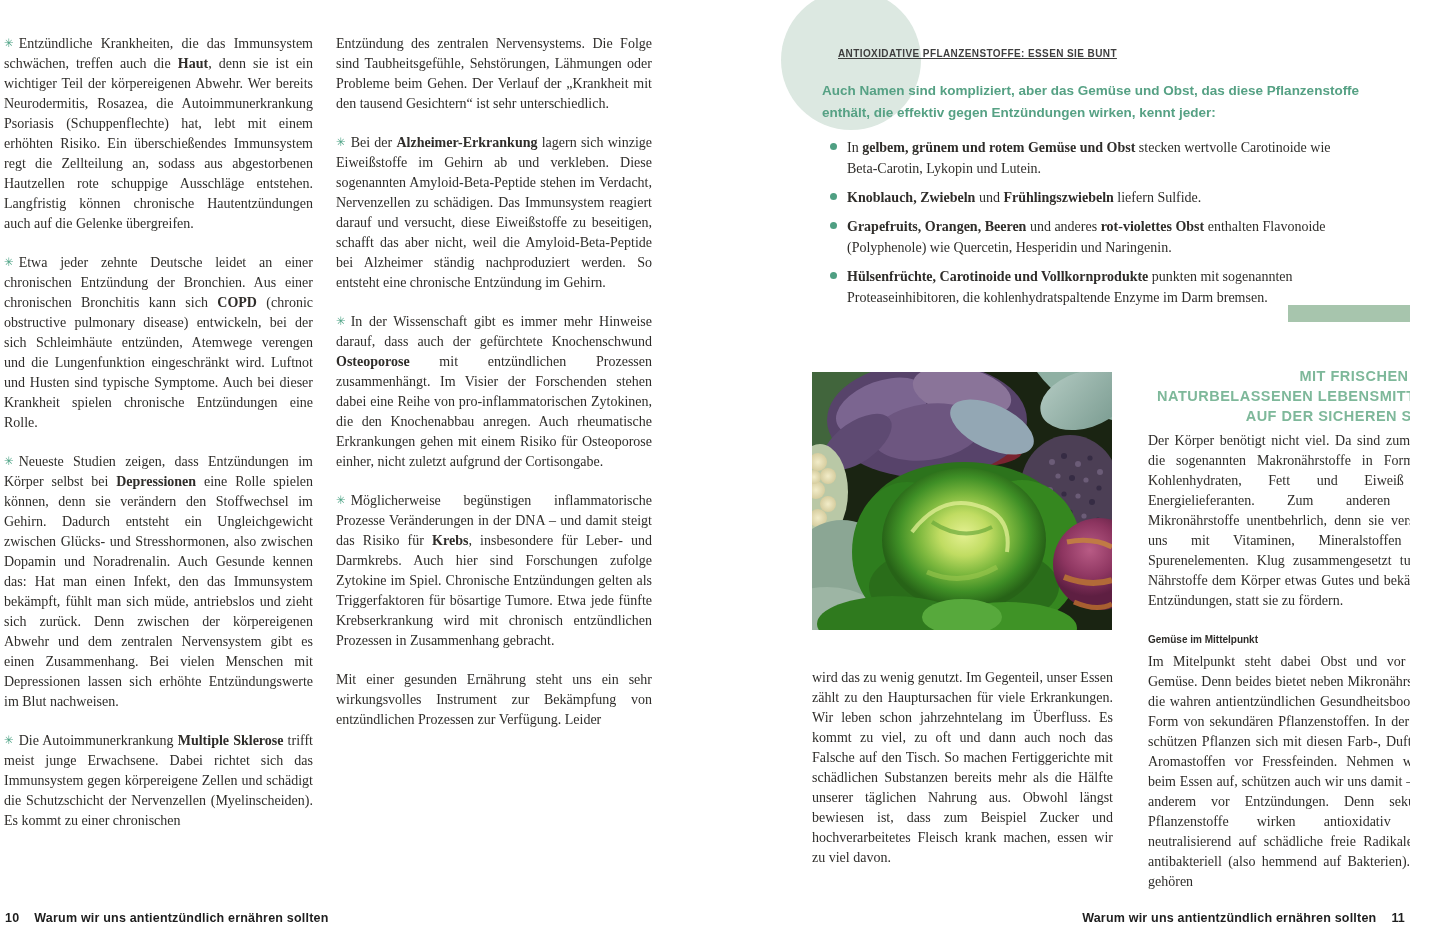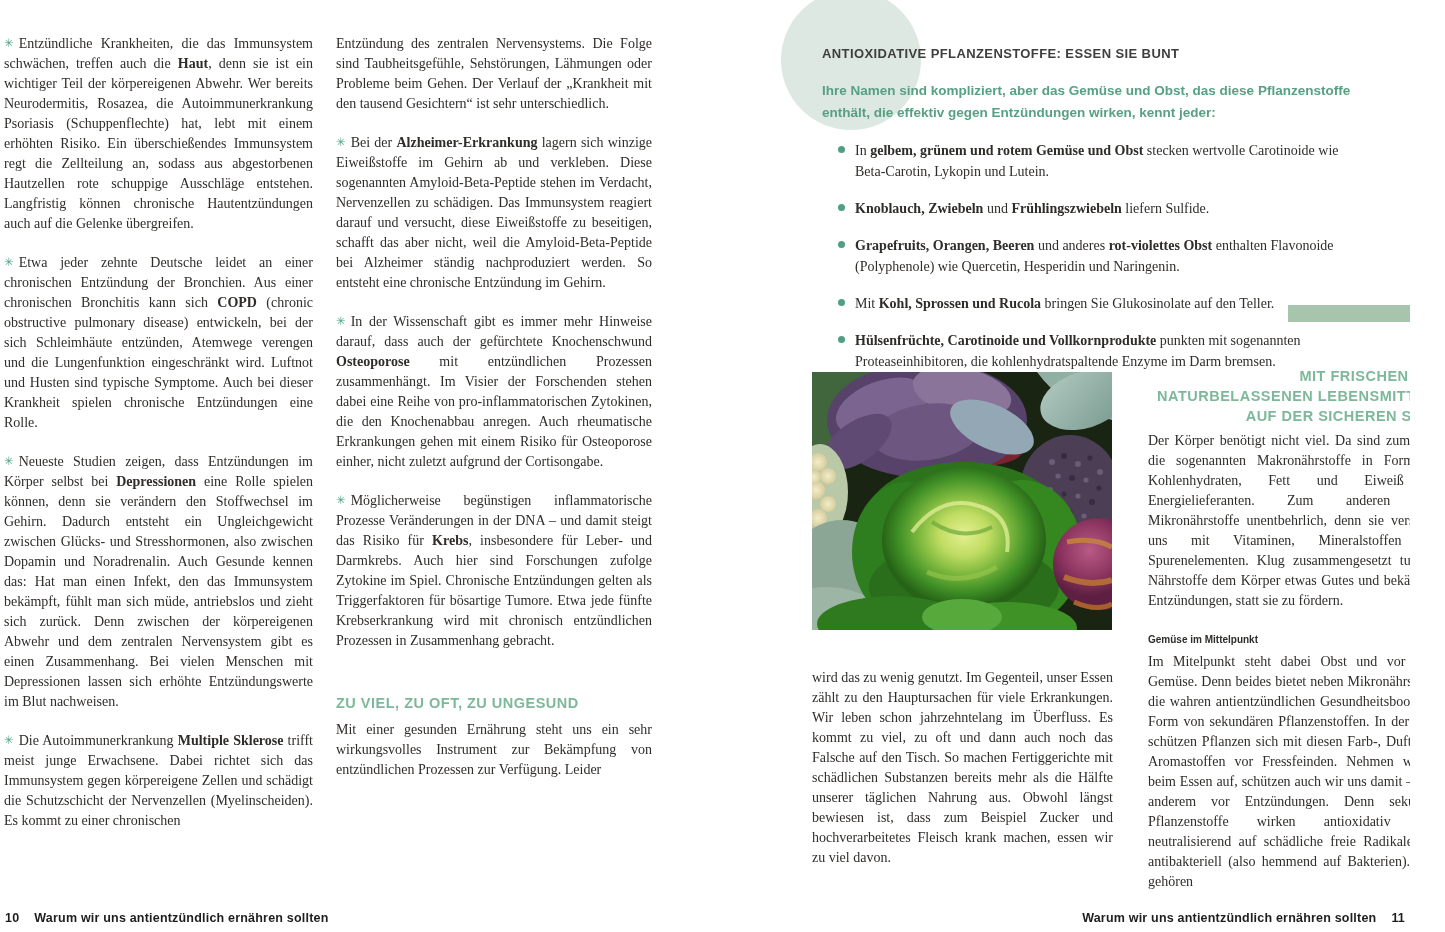--- a/index.html
+++ b/index.html
@@ -34,32 +34,32 @@
   }
 
   
   .deco-circle {
     position:absolute; left:781px; top:-10px; width:140px; height:140px;
     border-radius:50%; background:#dce8e1; z-index:0;
   }
   .infobox { position:absolute; left:822px; top:44px; width:540px; z-index:1; }
   .box-title {
     font-family:"Liberation Sans", sans-serif; font-weight:700;
-    font-size:13px; line-height:20px; letter-spacing:0.4px;
-    color:#3e3e3e; margin:0 0 16px 0;
+    font-size:10px; line-height:20px; letter-spacing:0.4px;
+    color:#3e3e3e; margin:0 0 16px 16px;text-decoration:underline;
   }
   .box-intro {
     font-family:"Liberation Sans", sans-serif; font-weight:700;
     font-size:13.5px; line-height:22px; color:#56a184; margin:0 0 13px 0;
   }
   .box-bullets {
     list-style:none; margin:0; padding:0;
     font-size:14px; line-height:21px; color:#2f2d2a; text-align:left;
   }
-  .box-bullets li { padding-left:17px; text-indent:-17px; margin:16px; }
+  .box-bullets li { padding-left:17px; text-indent:-17px; margin:8px; }
   .dot {
     display:inline-block; width:7px; height:7px; border-radius:50%;
     background:#4f9f82; margin-right:10px; position:relative; top:-2px;
   }
   .bracket-v { position:absolute; left:1432px; top:217px; width:13px; height:105px; background:#a7c5ad; }
   .bracket-h { position:absolute; left:1288px; top:305px; width:157px; height:17px; background:#a7c5ad; }
 
   .photo { position:absolute; left:812px; top:372px; width:300px; height:258px; margin:0; }
   .photo svg { display:block; }
 
@@ -84,41 +84,39 @@
       <p class="para"><span class="ast">✳</span><span>Etwa jeder zehnte Deutsche leidet an einer chronischen Entzündung der Bronchien. Aus einer chronischen Bronchitis kann sich <b>COPD</b> (chronic obstructive pulmonary disease) entwickeln, bei der sich Schleimhäute entzünden, Atemwege verengen und die Lungenfunktion eingeschränkt wird. Luftnot und Husten sind typische Symptome. Auch bei dieser Krankheit spielen chronische Entzündungen eine Rolle.</span></p>
       <p class="para"><span class="ast">✳</span><span>Neueste Studien zeigen, dass Entzündungen im Körper selbst bei <b>Depressionen</b> eine Rolle spielen können, denn sie verändern den Stoffwechsel im Gehirn. Dadurch entsteht ein Ungleichgewicht zwischen Glücks- und Stresshormonen, also zwischen Dopamin und Noradrenalin. Auch Gesunde kennen das: Hat man einen Infekt, den das Immunsystem bekämpft, fühlt man sich müde, antriebslos und zieht sich zurück. Denn zwischen der körpereigenen Abwehr und dem zentralen Nervensystem gibt es einen Zusammenhang. Bei vielen Menschen mit Depressionen lassen sich erhöhte Entzündungswerte im Blut nachweisen.</span></p>
       <p class="para"><span class="ast">✳</span><span>Die Autoimmunerkrankung <b>Multiple Sklerose</b> trifft meist junge Erwachsene. Dabei richtet sich das Immunsystem gegen körpereigene Zellen und schädigt die Schutzschicht der Nervenzellen (Myelinscheiden). Es kommt zu einer chronischen</span></p>
     </div>
 
     <div class="col c2">
       <p class="para"><span>Entzündung des zentralen Nervensystems. Die Folge sind Taubheitsgefühle, Sehstörungen, Lähmungen oder Probleme beim Gehen. Der Verlauf der „Krankheit mit den tausend Gesichtern“ ist sehr unterschiedlich.</span></p>
       <p class="para"><span class="ast">✳</span><span>Bei der <b>Alzheimer-Erkrankung</b> lagern sich winzige Eiweißstoffe im Gehirn ab und verkleben. Diese sogenannten Amyloid-Beta-Peptide stehen im Verdacht, Nervenzellen zu schädigen. Das Immunsystem reagiert darauf und versucht, diese Eiweißstoffe zu beseitigen, schafft das aber nicht, weil die Amyloid-Beta-Peptide bei Alzheimer ständig nachproduziert werden. So entsteht eine chronische Entzündung im Gehirn.</span></p>
       <p class="para"><span class="ast">✳</span><span>In der Wissenschaft gibt es immer mehr Hinweise darauf, dass auch der gefürchtete Knochenschwund <b>Osteoporose</b> mit entzündlichen Prozessen zusammenhängt. Im Visier der Forschenden stehen dabei eine Reihe von pro-inflammatorischen Zytokinen, die den Knochenabbau anregen. Auch rheumatische Erkrankungen gehen mit einem Risiko für Osteoporose einher, nicht zuletzt aufgrund der Cortisongabe.</span></p>
       <p class="para"><span class="ast">✳</span><span>Möglicherweise begünstigen inflammatorische Prozesse Veränderungen in der DNA – und damit steigt das Risiko für <b>Krebs</b>, insbesondere für Leber- und Darmkrebs. Auch hier sind Forschungen zufolge Zytokine im Spiel. Chronische Entzündungen gelten als Triggerfaktoren für bösartige Tumore. Etwa jede fünfte Krebserkrankung wird mit chronisch entzündlichen Prozessen in Zusammenhang gebracht.</span></p>
-      <h2 class="sage-heading">ZU VIEL, ZU OFT, ZU UNGESUND</h2>
       <p class="para"><span>Mit einer gesunden Ernährung steht uns ein sehr wirkungsvolles Instrument zur Bekämpfung von entzündlichen Prozessen zur Verfügung. Leider</span></p>
     </div>
 
     <footer class="footer footer-left">
       <span class="pagenum">10</span><span class="chapter">Warum wir uns antientzündlich ernähren sollten</span>
     </footer>
   </section>
 
   <section>
 
     <div class="deco-circle"></div>
 
     <div class="infobox">
       <h1 class="box-title">ANTIOXIDATIVE PFLANZENSTOFFE: ESSEN SIE BUNT</h1>
-      <p class="box-intro">Ihre Namen sind kompliziert, aber das Gemüse und Obst, das diese Pflanzenstoffe enthält, die effektiv gegen Entzündungen wirken, kennt jeder:</p>
+      <p class="box-intro">Auch Namen sind kompliziert, aber das Gemüse und Obst, das diese Pflanzenstoffe enthält, die effektiv gegen Entzündungen wirken, kennt jeder:</p>
       <ul class="box-bullets">
         <li><span class="dot"></span><span>In <b>gelbem, grünem und rotem Gemüse und Obst</b> stecken wertvolle Carotinoide wie Beta-Carotin, Lykopin und Lutein.</span></li>
         <li><span class="dot"></span><span><b>Knoblauch, Zwiebeln</b> und <b>Frühlingszwiebeln</b> liefern Sulfide.</span></li>
         <li><span class="dot"></span><span><b>Grapefruits, Orangen, Beeren</b> und anderes <b>rot-violettes Obst</b> enthalten Flavonoide (Polyphenole) wie Quercetin, Hesperidin und Naringenin.</span></li>
-        <li><span class="dot"></span><span>Mit <b>Kohl, Sprossen und Rucola</b> bringen Sie Glukosinolate auf den Teller.</span></li>
         <li><span class="dot"></span><span><b>Hülsenfrüchte, Carotinoide und Vollkornprodukte</b> punkten mit sogenannten Proteaseinhibitoren, die kohlenhydratspaltende Enzyme im Darm bremsen.</span></li>
       </ul>
     </div>
 
     <div class="bracket-v"></div>
     <div class="bracket-h"></div>
 
     <figure class="photo" aria-label="Assorted cabbages from above: green savoy cabbage in the centre, purple red cabbage on top, cauliflower on the left, purple sprouting broccoli and a red kohlrabi on the right">
       <svg width="300" height="258" viewBox="0 0 300 258" xmlns="http://www.w3.org/2000/svg">
         <defs>

